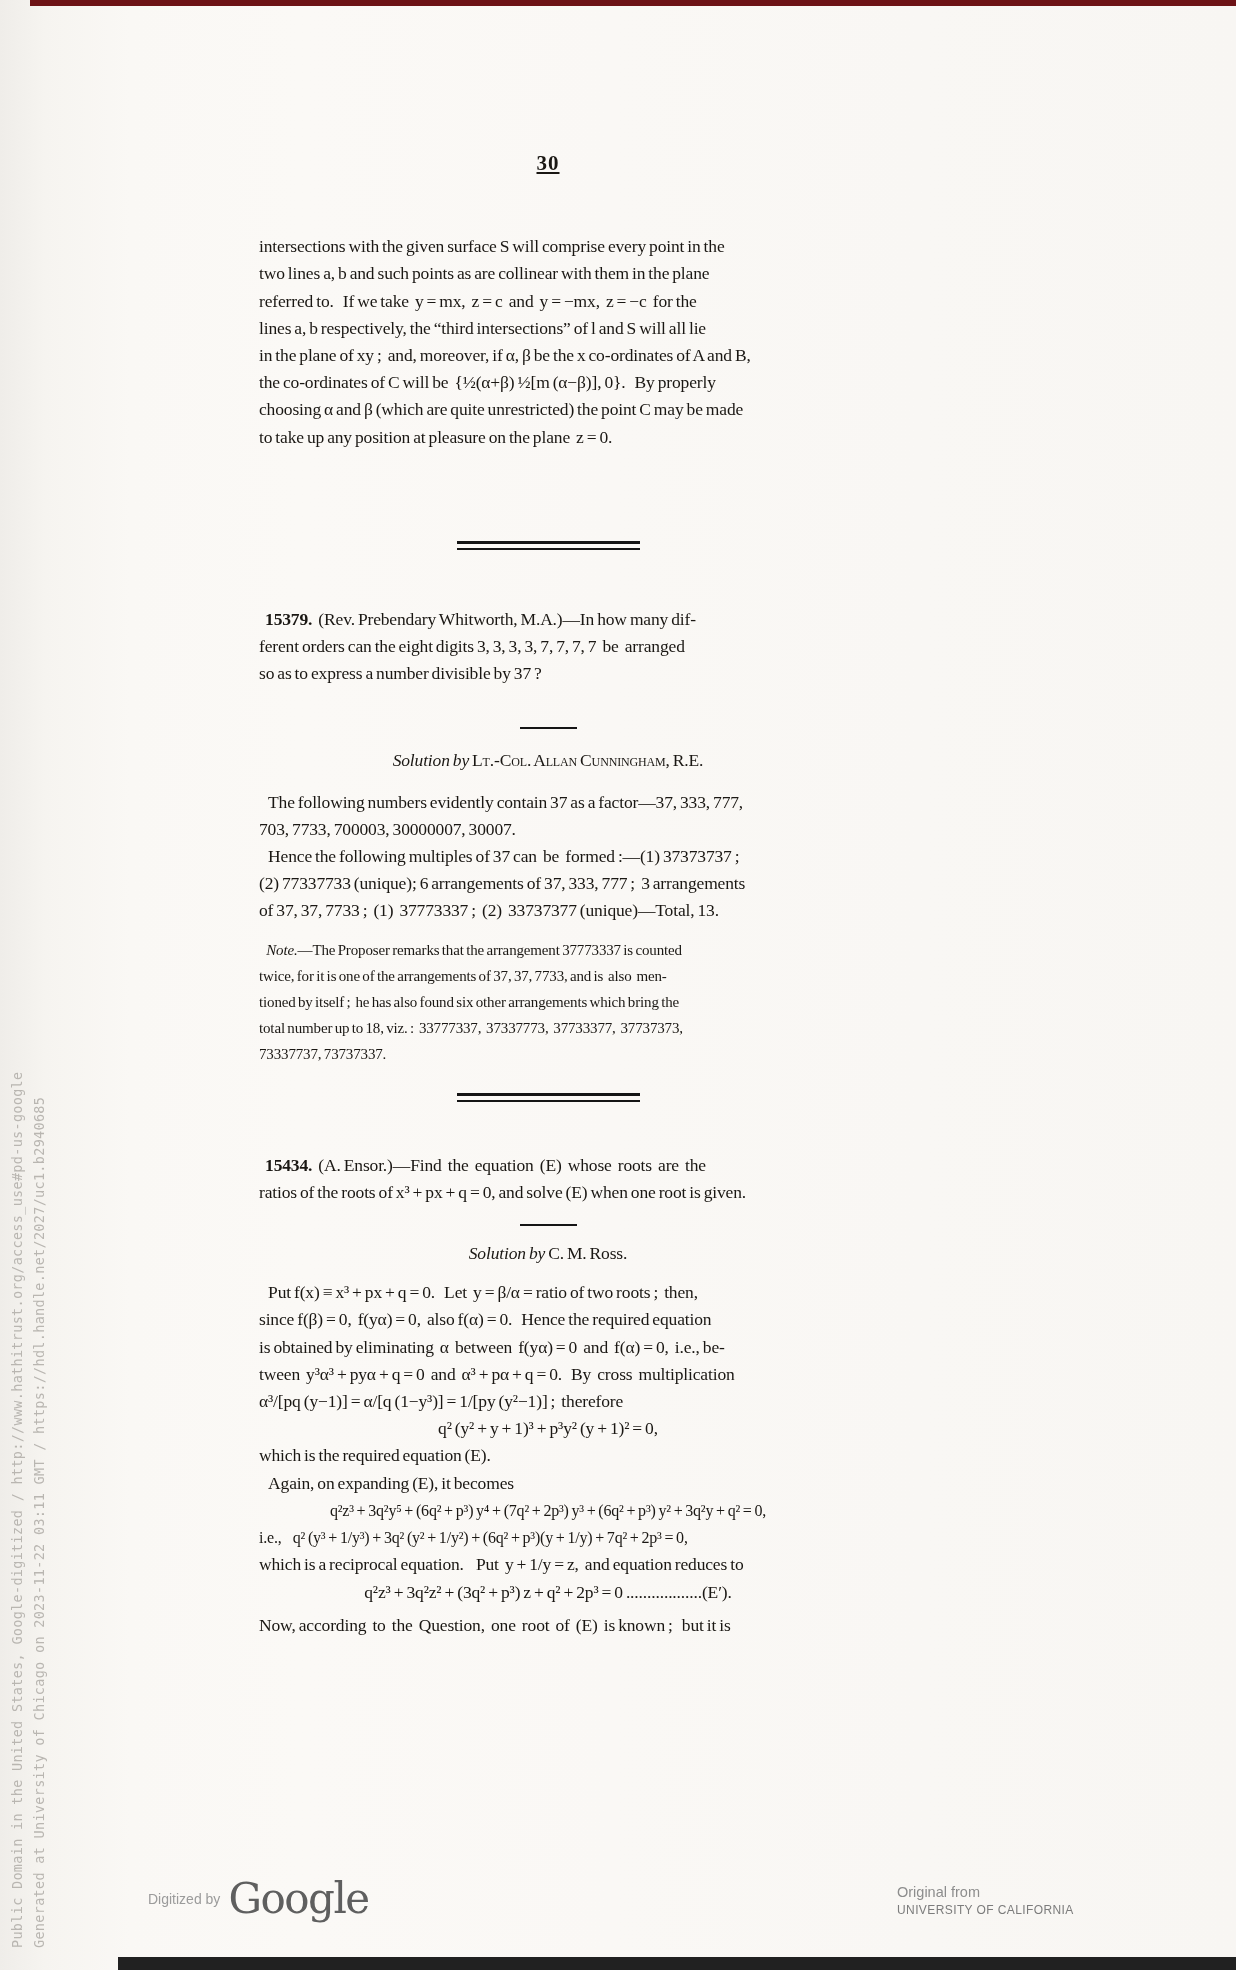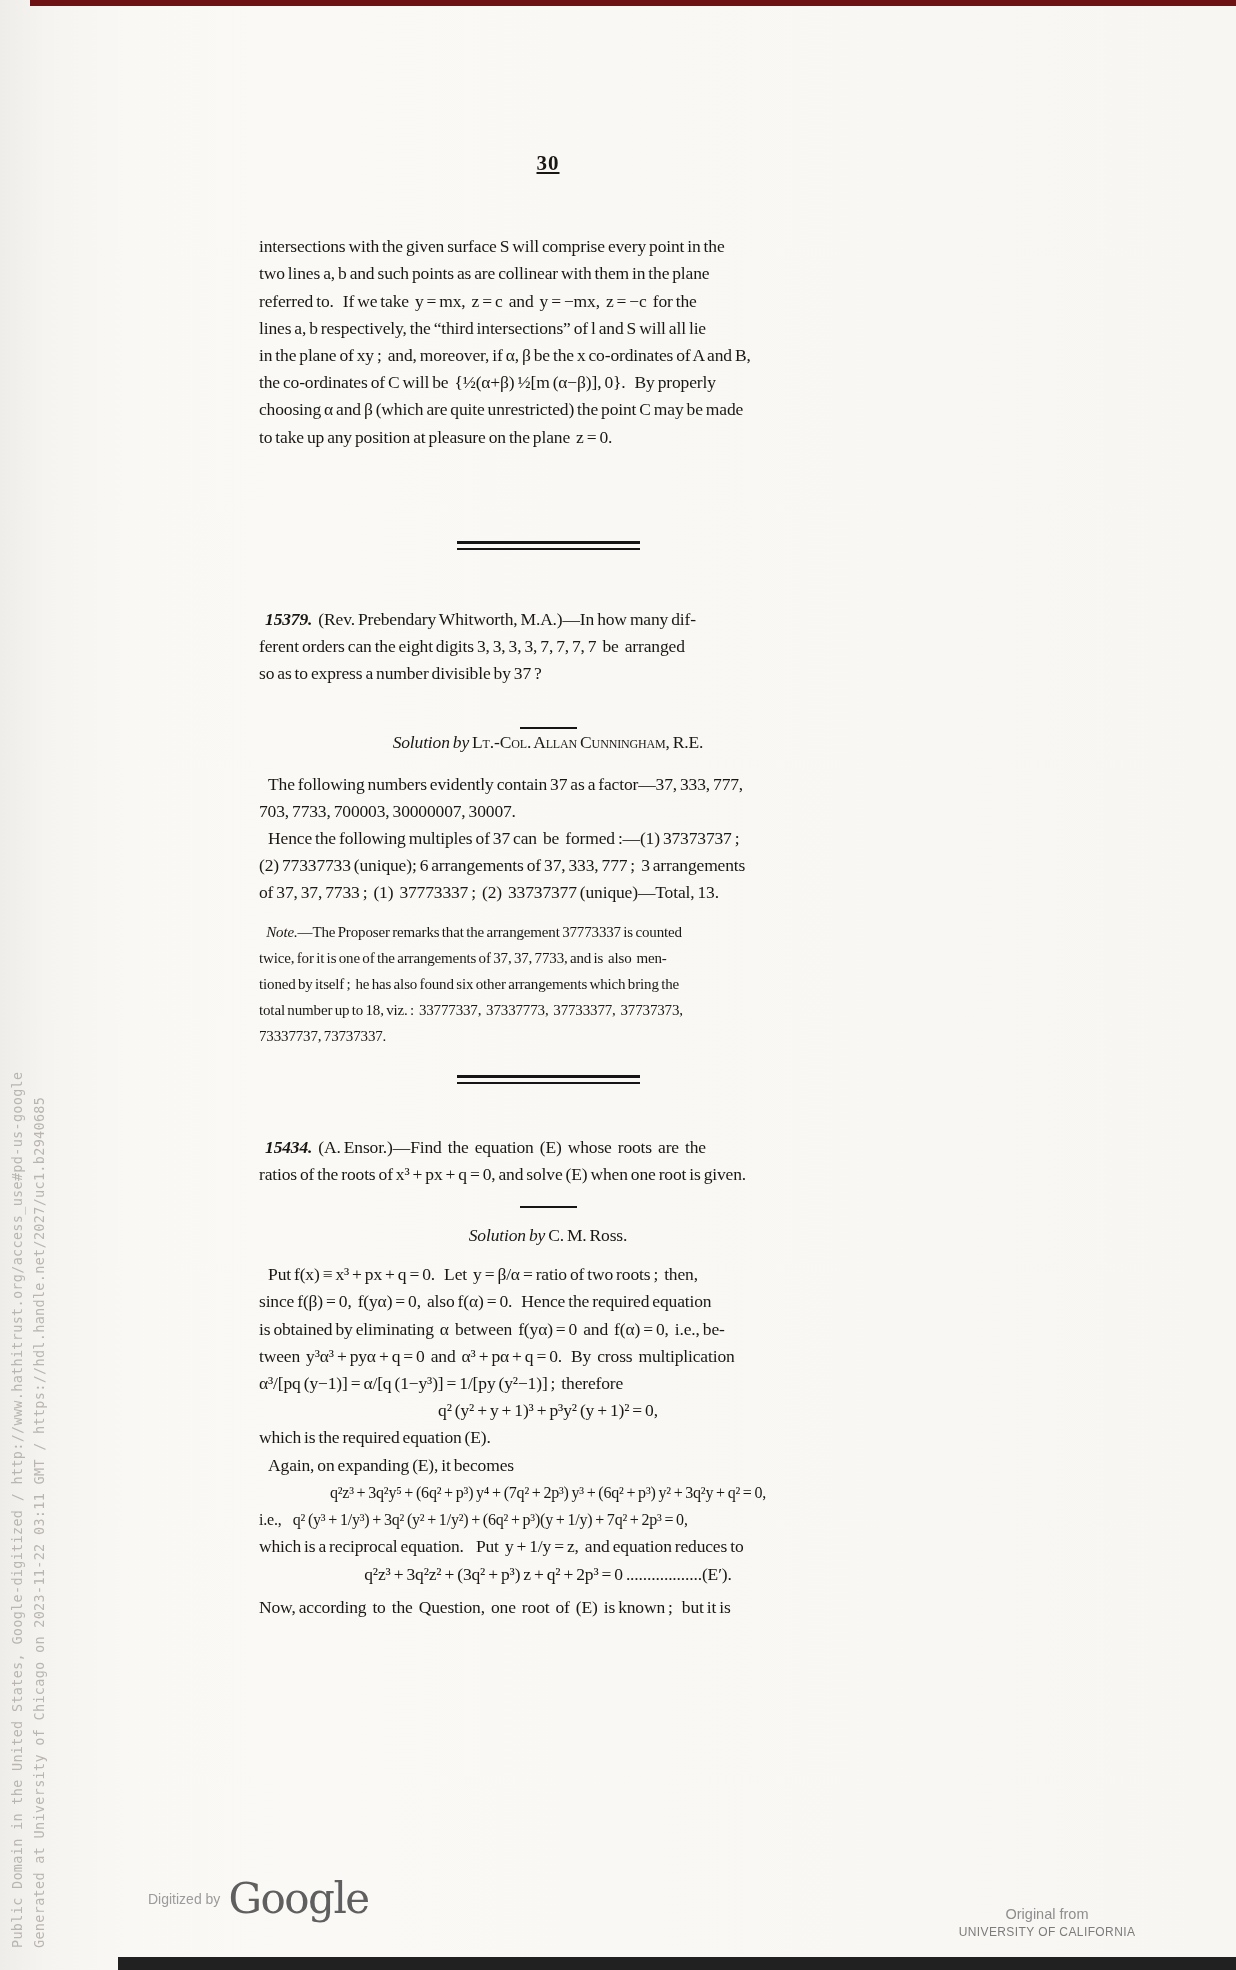--- a/index.html
+++ b/index.html
@@ -18,34 +18,34 @@
   .sb-inner { left:31px; top:1948px; }
   .sb-outer { left:9px;  top:1948px; }
 
   .content {
     position:absolute; left:259px; top:150px; width:578px;
     color:#1a1713; font-size:17.5px; line-height:27.2px;
     letter-spacing:-.15px; word-spacing:-1.2px;
   }
   .tl, .line { white-space:pre-wrap; }
   .page-number { text-align:center; font-weight:bold; font-size:21px; letter-spacing:1px;text-decoration:underline; }
-  .b { font-weight:bold;font-style:italic; }
+  .b { font-weight:bold; }
   .i { font-style:italic; }
   .sc { font-variant:small-caps; }
   .center { text-align:center; }
   .note { font-size:15px; line-height:26px; }
   .tight { font-size:16px; word-spacing:-1px; letter-spacing:-.2px; }
   .rule-double { width:183px; margin:0 auto; height:4px; border-top:3px solid #151515; border-bottom:2px solid #151515; }
   .rule-short { width:57px; margin:0 auto; border-top:2.5px solid #151515; }
 
   .footer-left { position:absolute; left:148px; top:1878px; display:flex; align-items:center; gap:8px; }
   .digitized { font-family:"Liberation Sans","DejaVu Sans",sans-serif; font-size:14px; color:#9b9b9b; }
   .google-logo { font-family:"DejaVu Serif",serif; font-size:42px; color:#5f5f5f; letter-spacing:-1.5px; line-height:1; }
-  .footer-right { position:absolute; left:897px; width:300px; top:1884px; text-align:center;
-    font-family:"Liberation Sans","DejaVu Sans",sans-serif; color:#8d8d8d;margin-top:22px; }
+  .footer-right { position:absolute; left:897px; width:300px; top:1884px; 
+    font-family:"Liberation Sans","DejaVu Sans",sans-serif; color:#8d8d8d; }
   .original-from { font-size:14.5px; margin-bottom:3px; }
   .university { font-size:12px; color:#7c7c7c; letter-spacing:.4px; }
 </style>
 </head>
 <body>
 
 <div class="page">
 
   <div class="top-edge"></div>
 
@@ -72,21 +72,21 @@
     <div class="para" style="margin-top:56px">
       <div class="line"><span class="b">  15379.</span><span>  (Rev. Prebendary Whitworth, M.A.)—In how many dif-</span></div>
       <div>
           <div class="tl">ferent orders can the eight digits 3, 3, 3, 3, 7, 7, 7, 7  be  arranged</div>
           <div class="tl">so as to express a number divisible by 37 ?</div>
         </div>
     </div>
 
     <div class="rule-short" style="margin-top:40px"></div>
 
-    <div class="line center" style=""><span class="i">Solution by</span><span class="sc"> Lt.-Col. Allan Cunningham, R.E.</span></div>
+    <div class="line center" style="margin-top:18px"><span class="i">Solution by</span><span class="sc"> Lt.-Col. Allan Cunningham, R.E.</span></div>
 
     <div class="para" style="margin-top:14px">
         <div class="tl">   The following numbers evidently contain 37 as a factor—37, 333, 777,</div>
         <div class="tl">703, 7733, 700003, 30000007, 30007.</div>
       </div>
 
     <div class="para">
         <div class="tl">   Hence the following multiples of 37 can  be  formed :—(1) 37373737 ;</div>
         <div class="tl">(2) 77337733 (unique); 6 arrangements of 37, 333, 777 ;  3 arrangements</div>
         <div class="tl">of 37, 37, 7733 ;  (1)  37773337 ;  (2)  33737377 (unique)—Total, 13.</div>

